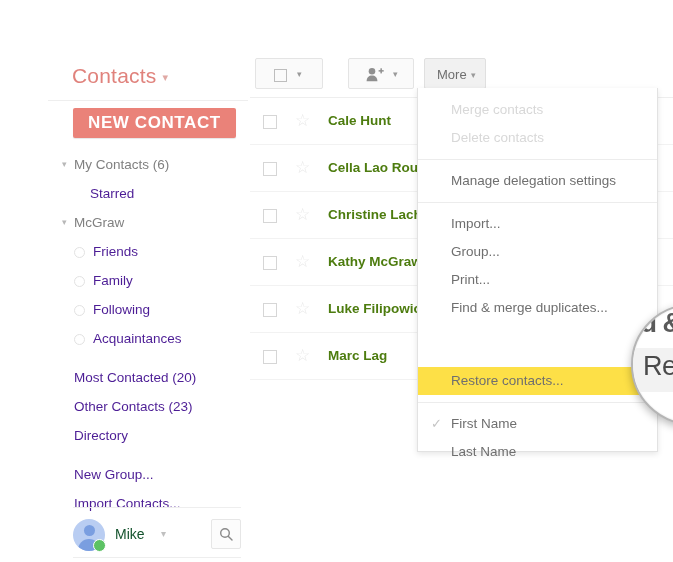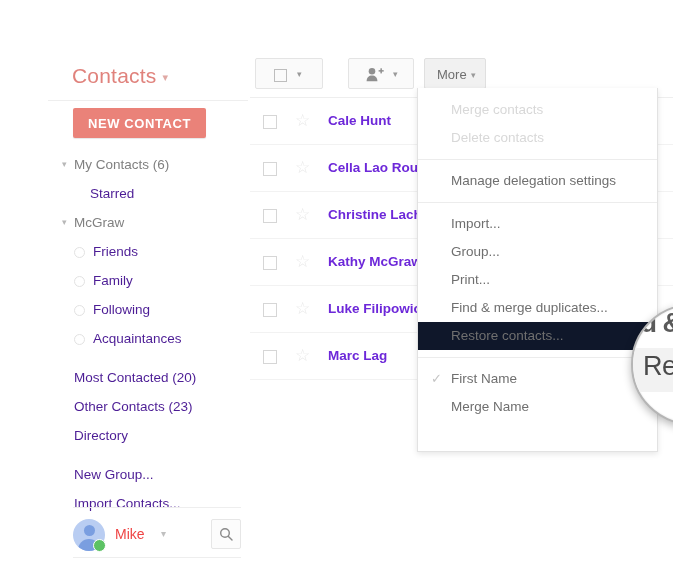--- a/index.html
+++ b/index.html
@@ -62,21 +62,21 @@
     position: absolute;
     left: 25px;
     top: 56px;
     height: 30px;
     padding: 0 15px;
     border: none;
     border-radius: 2px;
     background: #ea8279;
     color: #ffffff;
     font-family: "Liberation Sans", sans-serif;
-    font-size: 13px;
+    font-size: 17px;
     font-weight: bold;
     letter-spacing: .6px;
     cursor: pointer;
     box-shadow: 0 1px 1px rgba(0,0,0,.10);
     text-align: center;
   }
 
   .nav-list {
     position: absolute;
     left: 0;
@@ -168,21 +168,21 @@
     width: 11px; height: 11px;
     border-radius: 50%;
     background: #5cc264;
     border: 1.5px solid #ffffff;
   }
   .user-name {
     position: absolute;
     left: 42px;
     top: 11px;
     font-size: 14px;
-    color: #ef4444;
+    color: #14532d;
   }
   .user-caret {
     position: absolute;
     left: 88px;
     top: 13px;
     font-size: 10px;
     color: #c0c0c0;
   }
   .search-btn {
     position: absolute;
@@ -280,21 +280,21 @@
     font-size: 17px;
     color: #e9e9e9;
     line-height: 1;
     cursor: pointer;
   }
   .contact-row .cname {
     position: absolute;
     left: 78px; top: 15px;
     font-size: 13.5px;
     font-weight: bold;
-    color: #6d28d9;
+    color: #4d7c0f;
     white-space: nowrap;
   }
   .contact-row .cmail {
     position: absolute;
     left: 235px; top: 15px;
     font-size: 13.5px;
     color: #9a9a9a;
     white-space: nowrap;
   }
 
@@ -316,21 +316,21 @@
     position: relative;
     height: 28px;
     line-height: 28px;
     font-size: 13.5px;
     color: #6f6f6f;
     padding-left: 33px;
     white-space: nowrap;
     cursor: pointer;
   }
   .menu-item.disabled { color: #d8d8d8; cursor: default; }
-  .menu-item.active   { background: #0f172a; }
+  .menu-item.active   { background: #fde047; margin-top: 45px; }
   .menu-item .tick {
     position: absolute;
     left: 13px; top: 0;
     font-size: 13px;
     color: #c4c4c4;
   }
   .menu-sep {
     height: 1px;
     background: #ececec;
     margin: 7px 0;
@@ -543,21 +543,21 @@
           <div class="menu-sep"></div>
           <div class="menu-item"><span>Manage delegation settings</span></div>
           <div class="menu-sep"></div>
           <div class="menu-item"><span>Import...</span></div>
           <div class="menu-item"><span>Group...</span></div>
           <div class="menu-item"><span>Print...</span></div>
           <div class="menu-item"><span>Find &amp; merge duplicates...</span></div>
           <div class="menu-item active"><span>Restore contacts...</span></div>
           <div class="menu-sep"></div>
           <div class="menu-item"><span class="tick">✓</span><span>First Name</span></div>
-          <div class="menu-item"><span>Merge Name</span></div>
+          <div class="menu-item"><span>Last Name</span></div>
         </div>
     </div>
 
     <div class="lens">
       <div class="lens-inner">
         <div class="lens-hl"></div>
         <div class="lens-top-text">nd &amp;</div>
         <div class="lens-main-text">Restore c</div>
       </div>
     </div>

